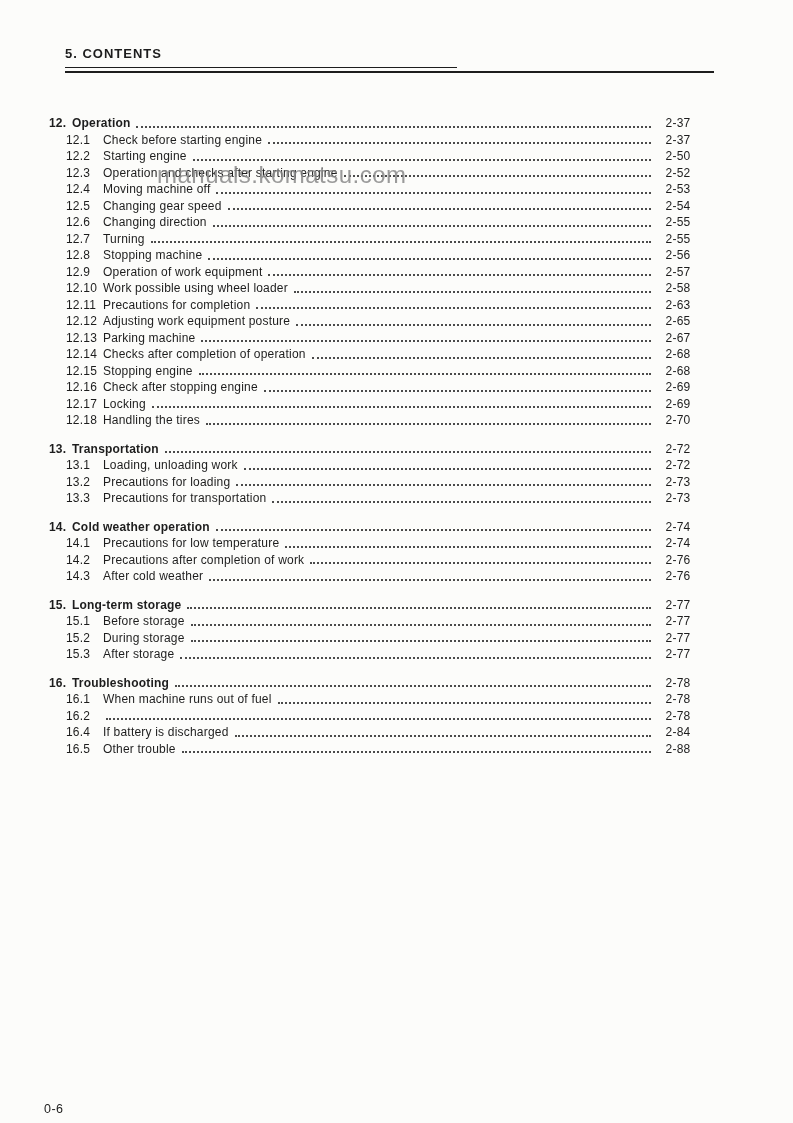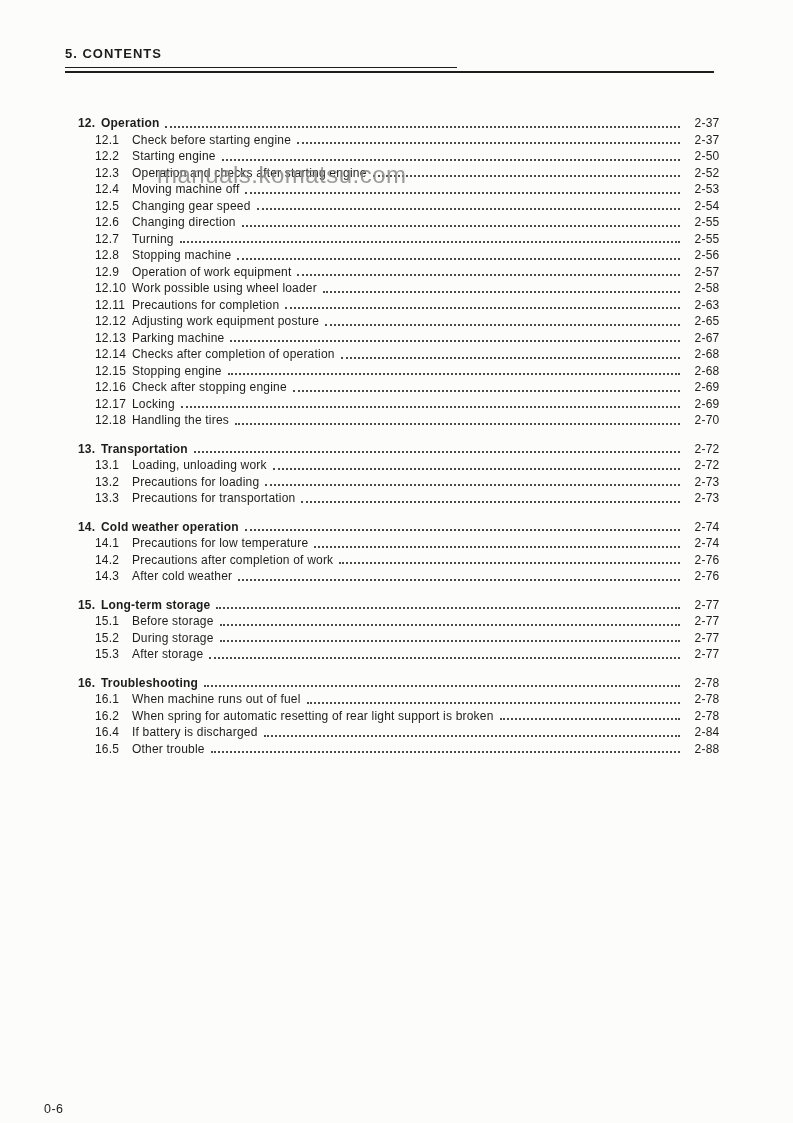--- a/index.html
+++ b/index.html
@@ -49,21 +49,21 @@
     white-space: nowrap;
     pointer-events: none;
     z-index: 3;
     text-align: right;
   }
 
   
   .toc {
     position: absolute;
     top: 115px;
-    left: 78px;
+    left: 49px;
     width: 649px;
     font-size: 12px;
     letter-spacing: 0.2px;
   }
   .toc-section + .toc-section { margin-top: 12px; }
 
   .toc-row {
     display: flex;
     align-items: baseline;
     line-height: 16.5px;
@@ -312,21 +312,20 @@
         <span class="pageno">2-78</span>
       </div>
       <div class="toc-row item">
         <span class="num">16.1</span>
         <span class="title">When machine runs out of fuel</span>
         <span class="leader"></span>
         <span class="pageno">2-78</span>
       </div>
       <div class="toc-row item">
         <span class="num">16.2</span>
-        <span class="title">When spring for automatic resetting of rear light support is broken</span>
         <span class="leader"></span>
         <span class="pageno">2-78</span>
       </div>
       <div class="toc-row item">
         <span class="num">16.4</span>
         <span class="title">If battery is discharged</span>
         <span class="leader"></span>
         <span class="pageno">2-84</span>
       </div>
       <div class="toc-row item">

